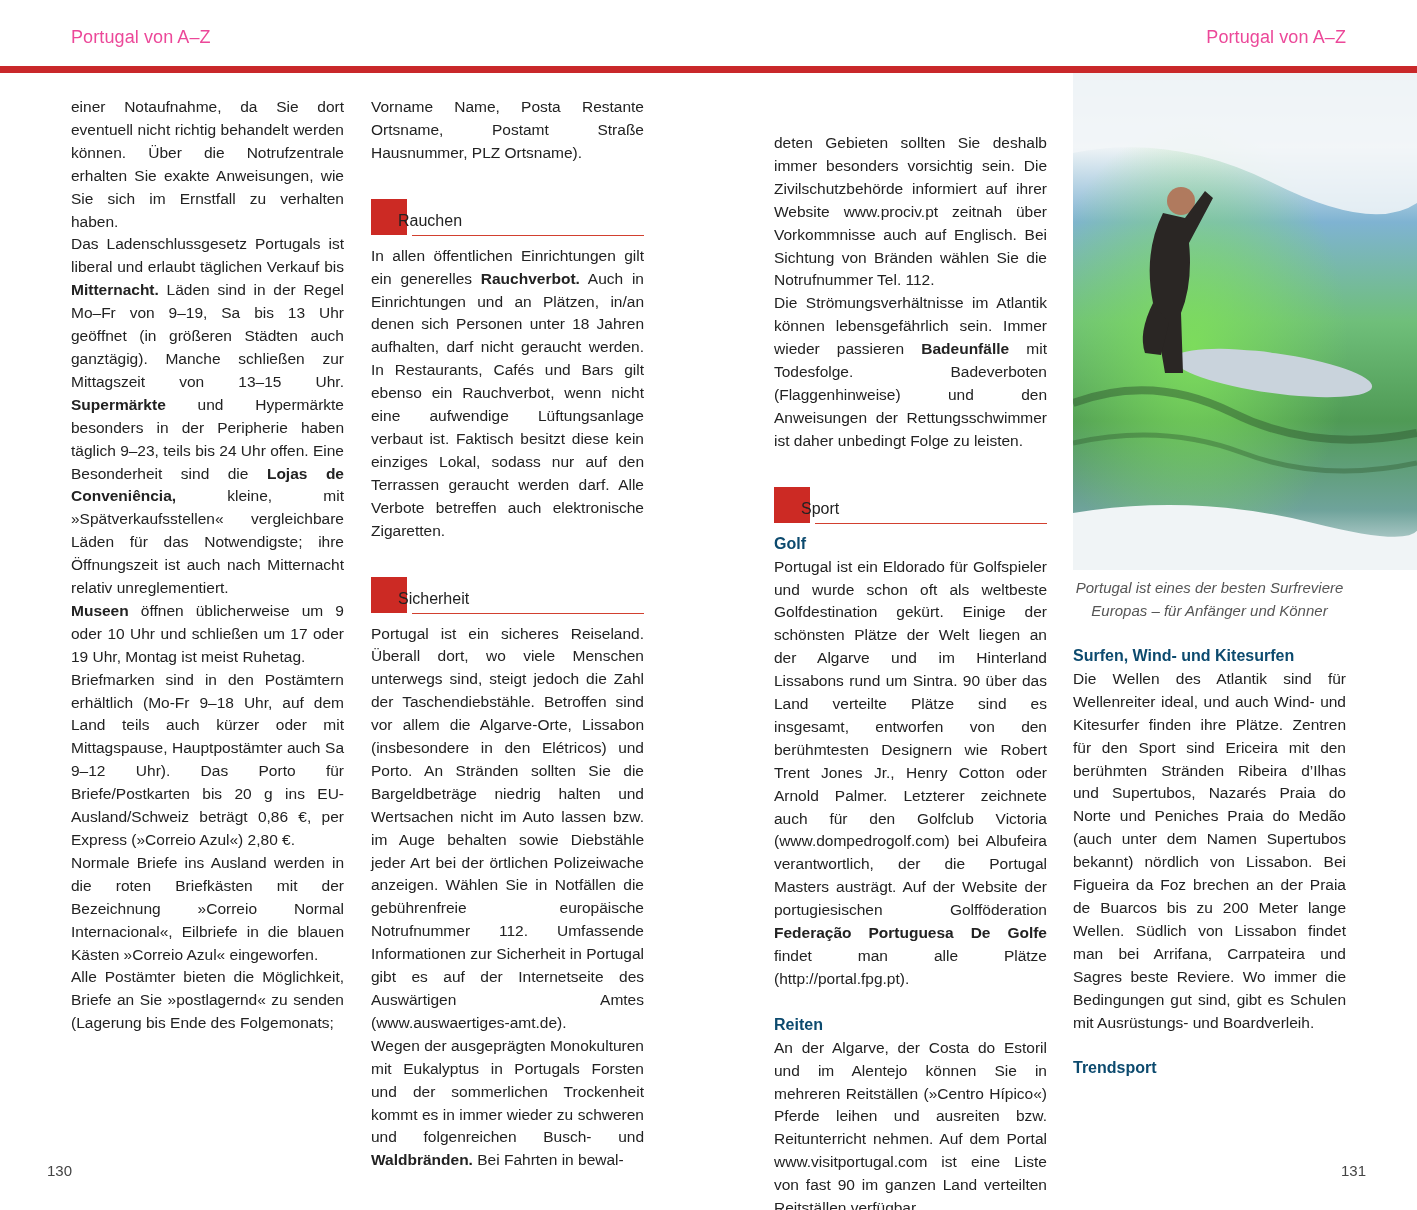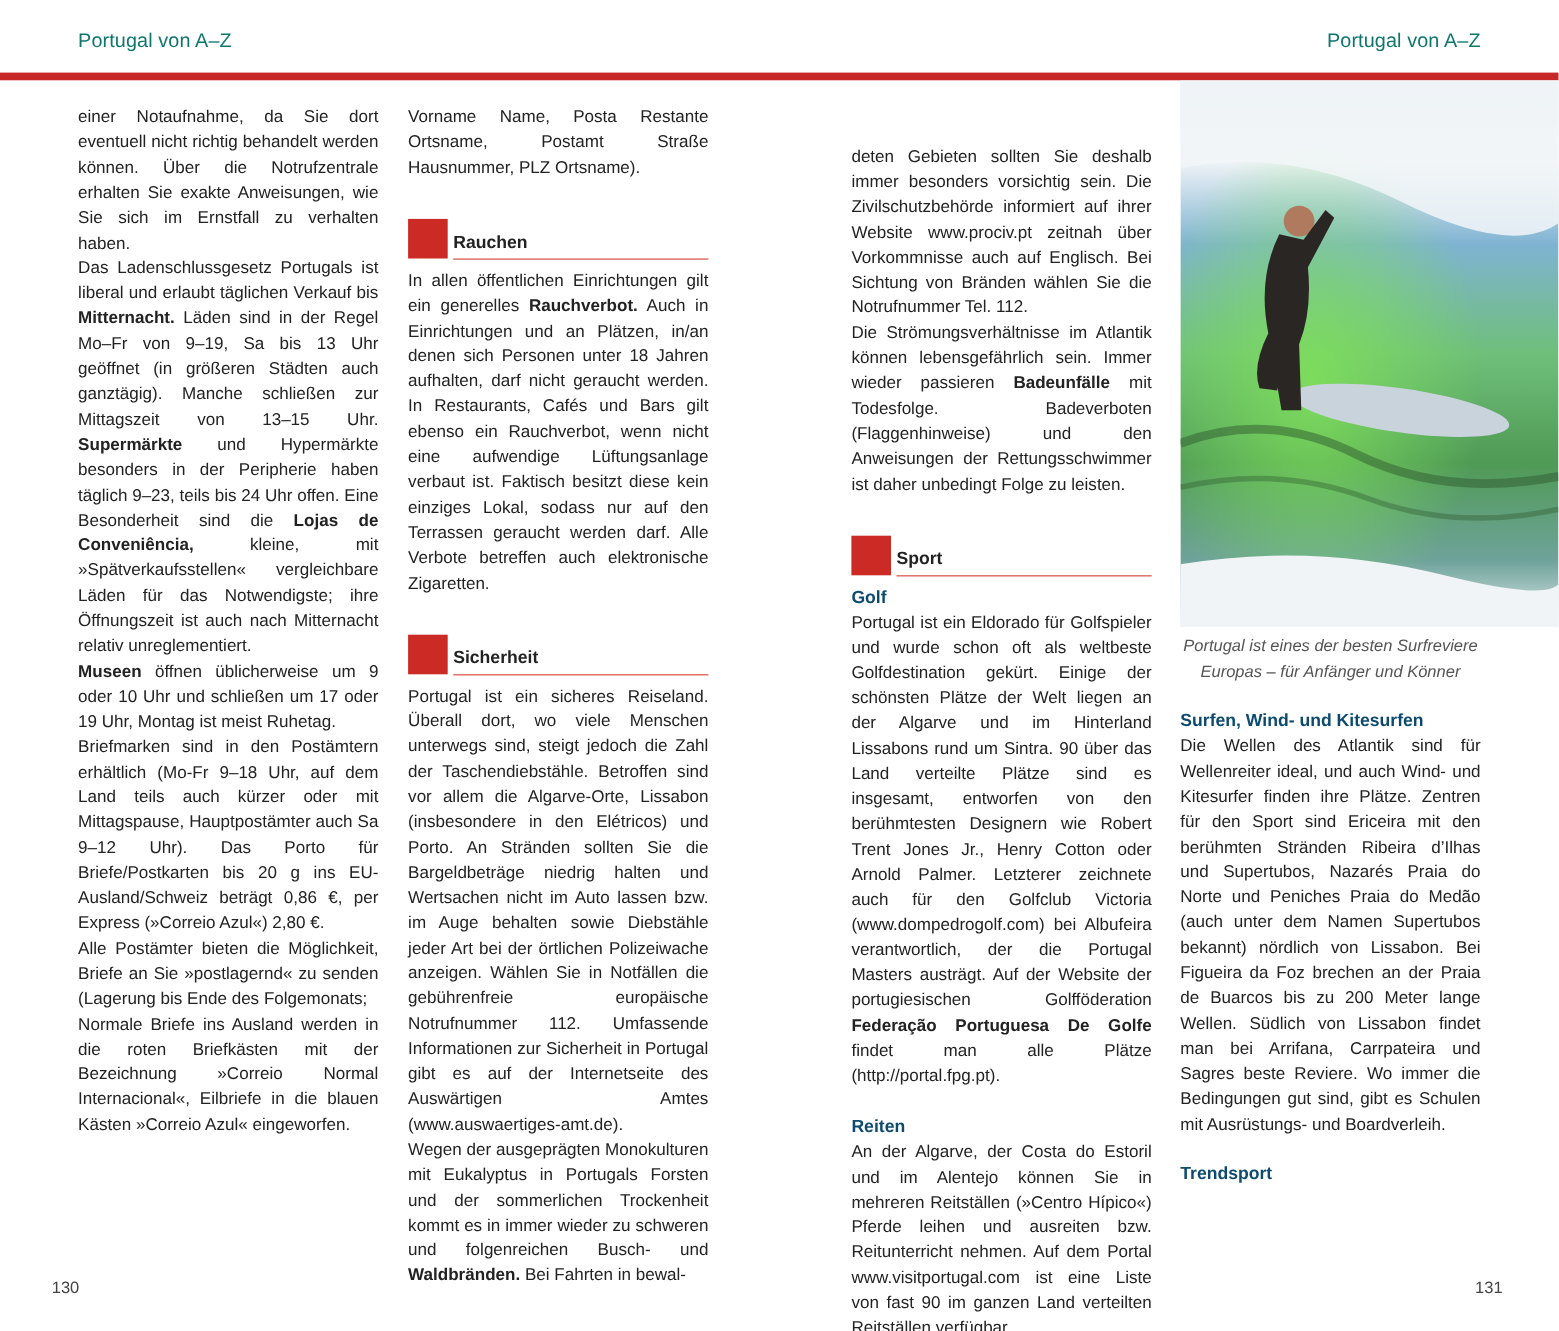--- a/index.html
+++ b/index.html
@@ -1,30 +1,30 @@
 <!DOCTYPE html>
 <html><head>
 <meta charset="utf-8">
 <style>
   html, body { margin:0; padding:0; background:#ffffff; }
   body { width:1417px; height:1210px; position:relative; overflow:hidden;
          font-family:"Liberation Sans", "DejaVu Sans", sans-serif; color:#222; }
-  .running-head { position:absolute; top:27px; font-size:18px; color:#0f766e; letter-spacing:0.1px; }
+  .running-head { position:absolute; top:27px; font-size:18px; color:#ec4899; letter-spacing:0.1px; }
   .rh-left { left:71px; }
   .rh-right { right:71px; }
   .topbar { position:absolute; left:0; top:66px; width:1417px; height:7px; background:#c9282a; }
   .col { position:absolute; top:96px; width:273px; font-size:15.5px; line-height:22.9px; text-align:justify; hyphens:manual; }
   .col p { margin:0; }
   .c1 { left:71px; }
   .c2 { left:371px; }
   .c3 { left:774px;margin-top:36px; }
   .c4 { left:1073px; top:576px; width:273px; }
   .sec { position:relative; height:38px; margin:34px 0 8px 0; }
   .sec .sq { position:absolute; left:0; top:0; width:36px; height:36px; background:#cc2a24; }
-  .sec .title { position:absolute; left:41px; top:11px; font-weight:bold; font-size:16px; color:#222; }
+  .sec .title { position:absolute; left:27px; top:11px; font-weight:normal; font-size:16px; color:#222; }
   .sec .rule { position:absolute; left:41px; right:0; top:36px; height:1px; background:#d2402f; }
   .sub { color:#0c4a6e; font-weight:bold; font-size:16px; margin:0; }
   .gap { height:23px; }
   b { font-weight:bold; }
   .caption { font-style:italic; color:#555; font-size:15px; line-height:23px; text-align:center; margin:0; }
   .photo { position:absolute; left:1073px; top:73px; width:344px; height:497px; overflow:hidden; }
   .pageno { position:absolute; top:1162px; font-size:15px; color:#444; }
   .pn-left { left:47px; }
   .pn-right { right:51px; }
 </style>
@@ -35,22 +35,22 @@
 <div class="running-head rh-right">Portugal von A–Z</div>
 <div class="topbar"></div>
 
 <div class="col c1">
   <p>einer Notaufnahme, da Sie dort eventuell nicht richtig behandelt werden können. Über die Notrufzentrale erhalten Sie exakte Anweisungen, wie Sie sich im Ernstfall zu verhalten haben.</p>
 
   <p><span>Das Ladenschlussgesetz Portugals ist liberal und erlaubt täglichen Verkauf bis </span><b>Mitternacht.</b><span> Läden sind in der Regel Mo–Fr von 9–19, Sa bis 13 Uhr geöffnet (in größeren Städten auch ganztägig). Manche schließen zur Mittagszeit von 13–15 Uhr. </span><b>Supermärkte</b><span> und Hypermärkte besonders in der Peripherie haben täglich 9–23, teils bis 24 Uhr offen. Eine Besonderheit sind die </span><b>Lojas de Conveniência,</b><span> kleine, mit »Spätverkaufsstellen« vergleichbare Läden für das Notwendigste; ihre Öffnungszeit ist auch nach Mitternacht relativ unreglementiert.</span></p>
   <p><b>Museen</b><span> öffnen üblicherweise um 9 oder 10 Uhr und schließen um 17 oder 19 Uhr, Montag ist meist Ruhetag.</span></p>
 
   <p>Briefmarken sind in den Postämtern erhältlich (Mo-Fr 9–18 Uhr, auf dem Land teils auch kürzer oder mit Mittagspause, Hauptpostämter auch Sa 9–12 Uhr). Das Porto für Briefe/Postkarten bis 20 g ins EU-Ausland/Schweiz beträgt 0,86 €, per Express (»Correio Azul«) 2,80 €.</p>
+  <p>Normale Briefe ins Ausland werden in die roten Briefkästen mit der Bezeichnung »Correio Normal Internacional«, Eilbriefe in die blauen Kästen »Correio Azul« eingeworfen.</p>
   <p>Alle Postämter bieten die Möglichkeit, Briefe an Sie »postlagernd« zu senden (Lagerung bis Ende des Folgemonats;</p>
-  <p>Normale Briefe ins Ausland werden in die roten Briefkästen mit der Bezeichnung »Correio Normal Internacional«, Eilbriefe in die blauen Kästen »Correio Azul« eingeworfen.</p>
 </div>
 
 <div class="col c2">
   <p>Vorname Name, Posta Restante Ortsname, Postamt Straße Hausnummer, PLZ Ortsname).</p>
 
   <div class="sec">
     <div class="sq"></div>
     <div class="title">Rauchen</div>
     <div class="rule"></div>
   </div>

